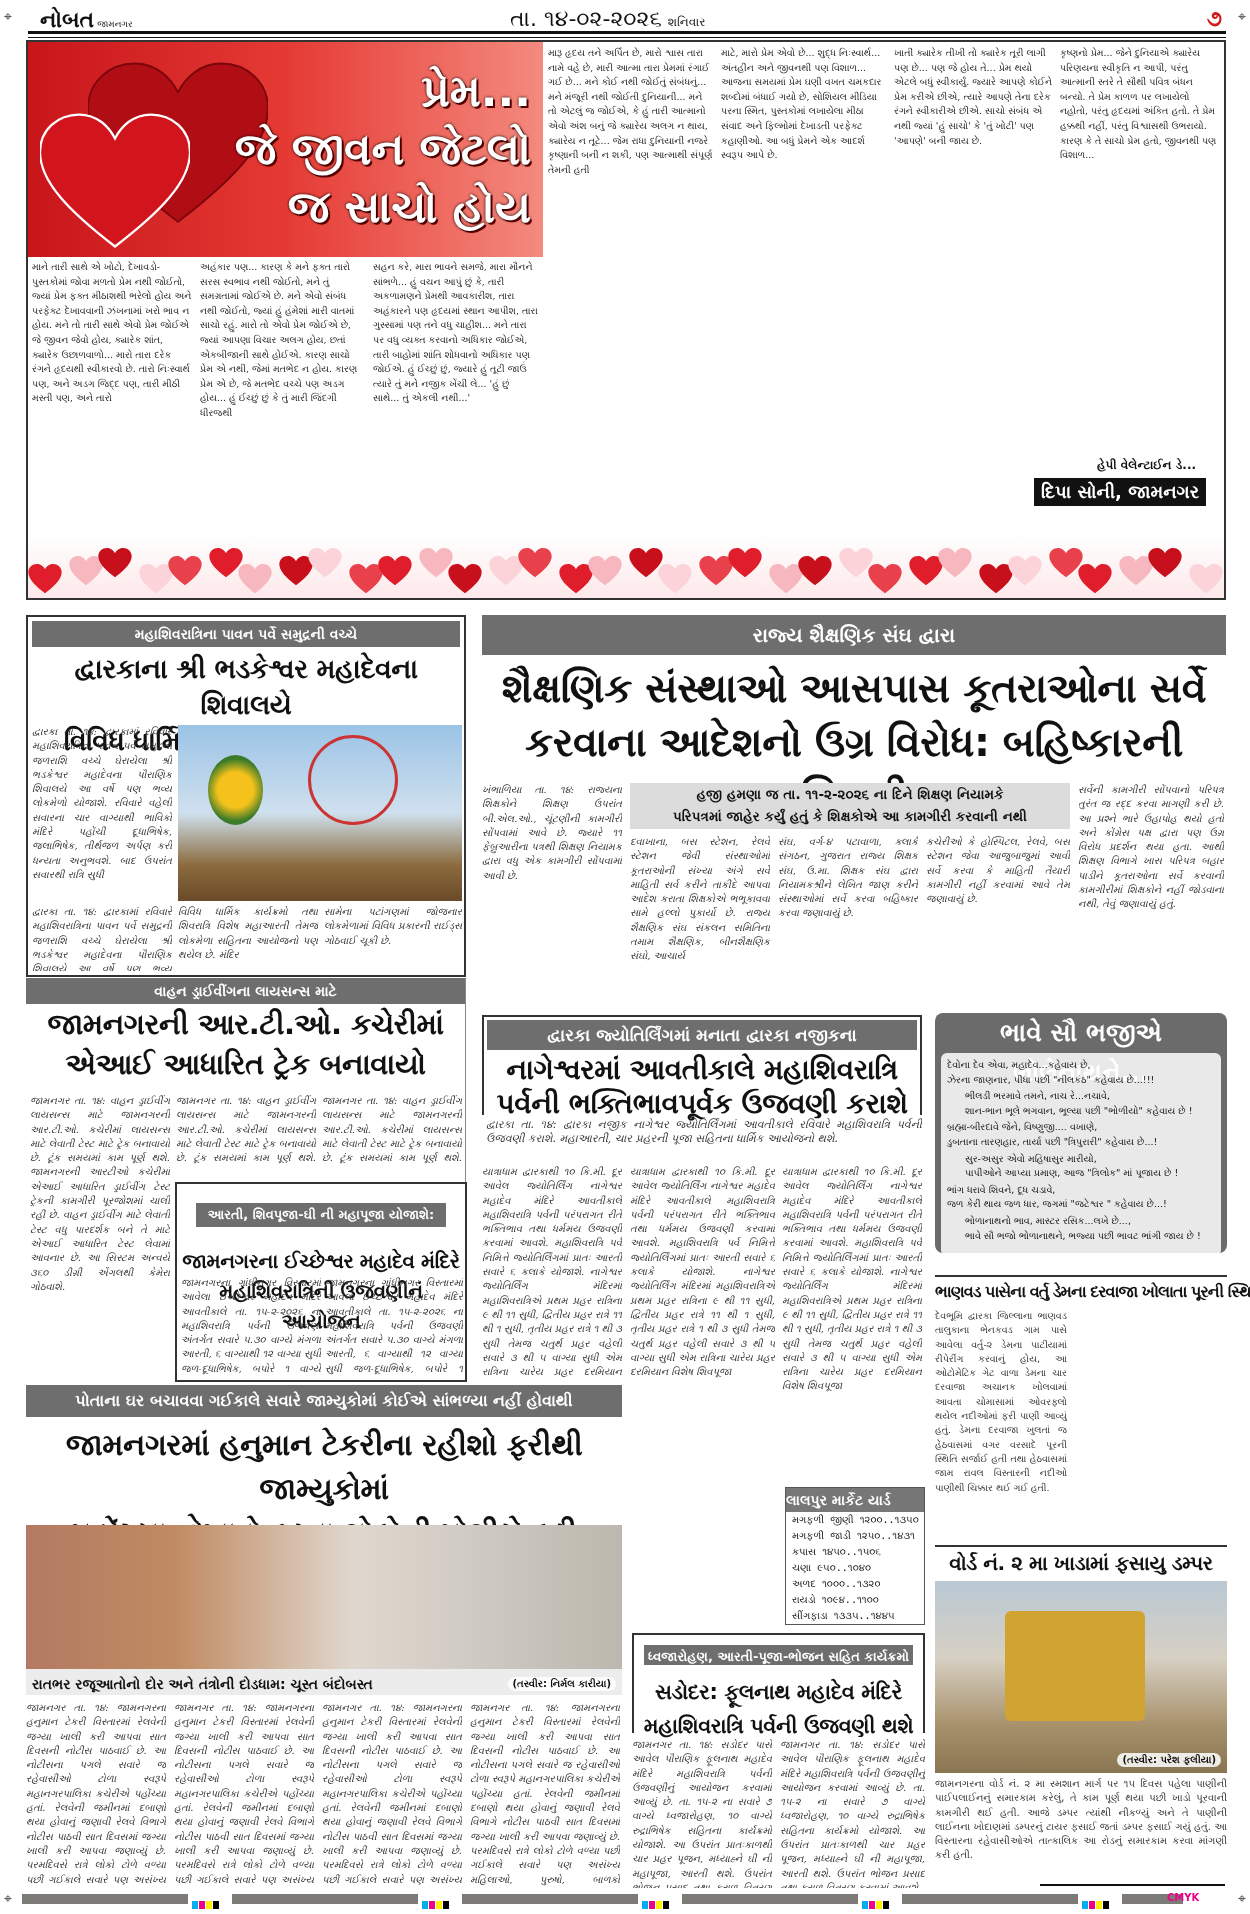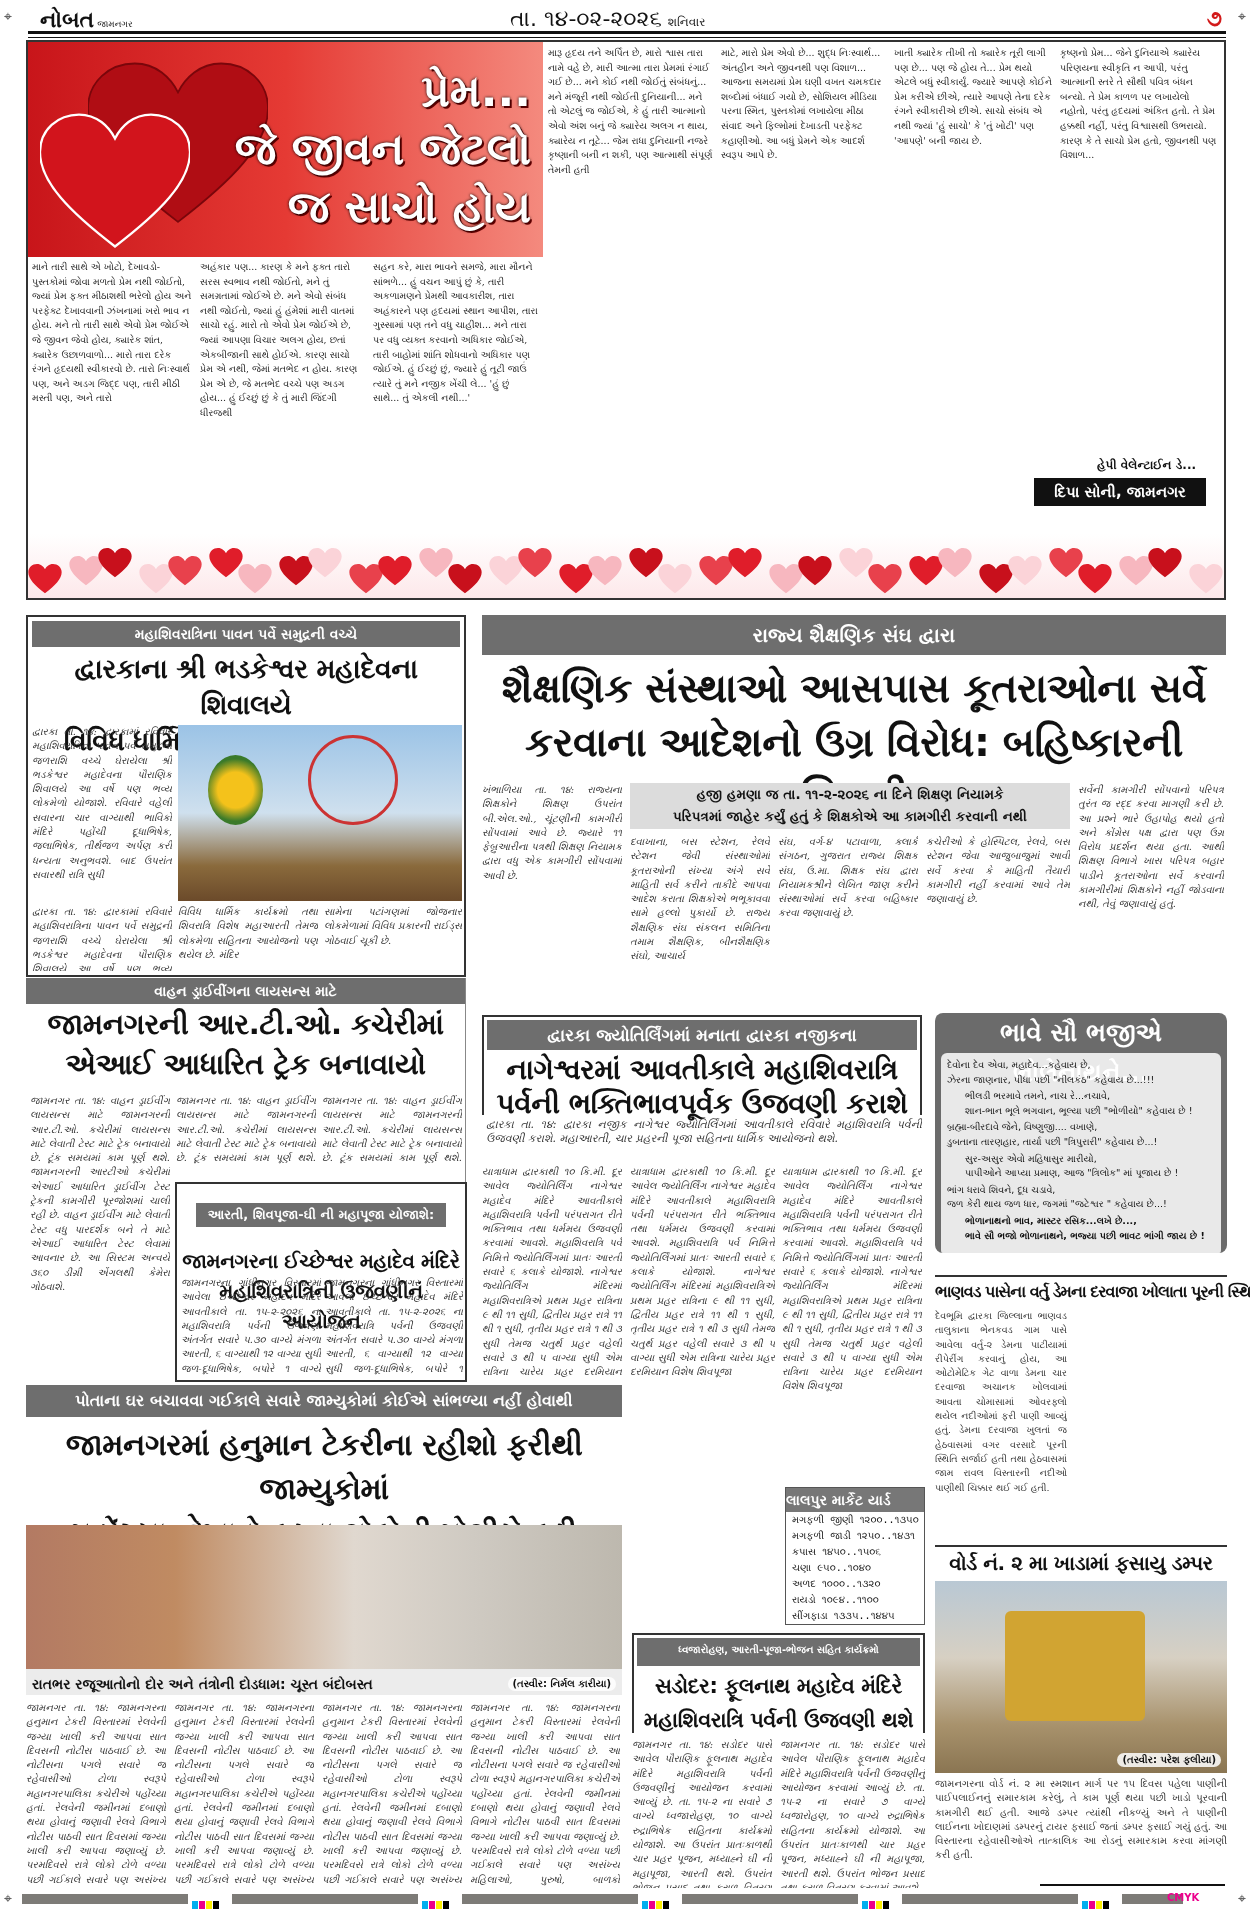--- a/index.html
+++ b/index.html
@@ -16,21 +16,21 @@
 .reg{font-size:14px;color:#444}
 .box{border:2px solid #333}
 .val-box{left:26px;top:40px;width:1200px;height:560px;border:2px solid #333;overflow:hidden}
 .banner{left:0;top:0;width:515px;height:215px;background:linear-gradient(90deg,#c8151a 0%,#e53a34 50%,#f48a7e 100%)}
 .heart{position:absolute;width:150px;height:135px}
 .banner-title{position:absolute;right:12px;top:20px;text-align:right;color:#fff;font-weight:bold;font-size:44px;line-height:58px;text-shadow:0 0 3px #000,2px 2px 0 #600;font-family:"DejaVu Sans",sans-serif}
 .poemcol{position:absolute;font-size:9.5px;line-height:14.6px;color:#222;font-family:"DejaVu Serif",serif;overflow:hidden}
 .hearts-strip{left:0;bottom:0;width:1196px;height:64px;background:linear-gradient(180deg,#fff 0%,#fde8ea 100%)}
 .hs{position:absolute;bottom:6px;width:34px;height:30px}
 .sign-wish{position:absolute;right:28px;top:416px;font-size:12px;font-weight:bold}
-.sign{position:absolute;right:18px;top:436px;width:172px;height:28px;background:#111;color:#fff;font-size:15px;font-weight:bold;text-align:center;line-height:28px}
+.sign{position:absolute;right:18px;top:436px;width:172px;height:28px;background:#111;color:#fff;font-size:18px;font-weight:bold;text-align:center;line-height:28px}
 .kicker{background:#6e6e6e;color:#fff;font-weight:bold;text-align:center}
 .hed{font-weight:bold;text-align:center;color:#111;letter-spacing:-0.5px}
 .txt{font-size:10px;line-height:14.3px;color:#333;font-family:"DejaVu Serif",serif;text-align:justify;overflow:hidden;font-style:italic}
 .photo{background:#999;overflow:hidden;position:absolute}
 .caption{position:absolute;font-size:10px;font-weight:bold;color:#111;background:rgba(255,255,255,.85);padding:1px 5px;border-radius:8px}
 .market{border:1px solid #555;background:#fff}
 .market .mh{background:#777;color:#fff;font-weight:bold;font-size:14px;text-align:left;height:24px;line-height:24px}
 .mrow{font-size:10px;line-height:16px;padding-left:6px;font-family:"DejaVu Sans Mono",monospace}
 .poembox{background:#6b6b6b;border-radius:8px;overflow:hidden}
 .poembox .ph{color:#fff;font-weight:bold;font-size:25px;text-align:center;height:40px;line-height:40px}
@@ -263,21 +263,21 @@
         <div>ડુબતાના તારણહાર, તાર્યા પછી "ત્રિપુરારી" કહેવાય છે...!</div>
       </div>
       <div class="in" style="margin-bottom: 2px;">
         <div>સુર-અસુર એવો મહિષાસુર મારીયો,</div>
         <div>પાપીઓને આપ્યા પ્રમાણ, આજ "ત્રિલોક" માં પૂજાય છે !</div>
       </div>
       <div style="margin-bottom: 2px;">
         <div>ભાંગ ધરાવે શિવને, દૂધ ચડાવે,</div>
         <div>જળ કેરી થાય જળ ધાર, જગમાં "જટેશ્વર " કહેવાય છે...!</div>
       </div>
-      <div class="in" style="margin-bottom: 8px; font-weight: bold;">
+      <div class="in" style="margin-bottom: 8px;">
         <div>ભોળાનાથનો ભાવ, માસ્ટર રસિક...લખે છે...,</div>
         <div>ભાવે સૌ ભજો ભોળાનાથને, ભજ્યા પછી ભાવટ ભાંગી જાય છે !</div>
       </div>
     </div>
   <div class="pf">- કવિ માસ્ટર રસિક, જામનગર</div>
 </div>
 
 <div class="abs" style="left:935px;top:1275px;width:292px;height:260px;border-top:2px solid #333">
   <div class="hed" style="font-size:16px;line-height:30px;text-align:left;white-space:nowrap;letter-spacing:-1px">ભાણવડ પાસેના વર્તુ ડેમના દરવાજા ખોલાતા પૂરની સ્થિતિ</div>
   <div class="txt abs" style="left:0;top:32px;width:132px;height:225px;font-style:normal;font-family:'DejaVu Sans',sans-serif;font-size:9.5px">દેવભૂમિ દ્વારકા જિલ્લાના ભાણવડ તાલુકાના ભેનકવડ ગામ પાસે આવેલા વર્તુ-૨ ડેમના પાટીયામાં રીપેરીંગ કરવાનું હોય, આ ઓટોમેટિક ગેટ વાળા ડેમના ચાર દરવાજા અચાનક ખોલવામાં આવતા ચોમાસામાં ઓવરફ્લો થયેલ નદીઓમાં ફરી પાણી આવ્યું હતું. ડેમના દરવાજા ખુલતાં જ હેઠવાસમાં વગર વરસાદે પૂરની સ્થિતિ સર્જાઈ હતી તથા હેઠવાસમાં જામ રાવલ વિસ્તારની નદીઓ પાણીથી ચિક્કાર થઈ ગઈ હતી.</div>
@@ -316,21 +316,21 @@
       <div class="mrow"><span>મગફળી જાડી </span><span>૧૨૫૦..</span><span>૧૪૩૧</span></div>
       <div class="mrow"><span>કપાસ </span><span>૧૪૫૦..</span><span>૧૫૦૬</span></div>
       <div class="mrow"><span>ચણા </span><span>૯૫૦..</span><span>૧૦૪૦</span></div>
       <div class="mrow"><span>અળદ </span><span>૧૦૦૦..</span><span>૧૩૨૦</span></div>
       <div class="mrow"><span>રાયડો </span><span>૧૦૯૪..</span><span>૧૧૦૦</span></div>
       <div class="mrow"><span>સીંગફાડા </span><span>૧૩૩૫..</span><span>૧૪૪૫</span></div>
     </div>
 </div>
 
 <div class="abs box" style="left:632px;top:1633px;width:293px;height:100px;border-bottom:none">
-  <div class="kicker" style="margin:3px;height:28px;line-height:24px;font-size:10px">ધ્વજારોહણ, આરતી-પૂજા-ભોજન સહિત કાર્યક્રમો</div>
+  <div class="kicker" style="margin:10px;height:20px;line-height:24px;font-size:13px">ધ્વજારોહણ, આરતી-પૂજા-ભોજન સહિત કાર્યક્રમો</div>
   <div class="hed" style="font-size:21px;line-height:34px">
     <div>સડોદર: ફૂલનાથ મહાદેવ મંદિરે</div>
     <div>મહાશિવરાત્રિ પર્વની ઉજવણી થશે</div>
   </div>
 </div>
 <div class="txt abs" style="left:632px;top:1738px;width:140px;height:150px">જામનગર તા. ૧૪: સડોદર પાસે આવેલ પૌરાણિક ફૂલનાથ મહાદેવ મંદિરે મહાશિવરાત્રિ પર્વની ઉજવણીનું આયોજન કરવામાં આવ્યું છે. તા. ૧૫-૨ ના સવારે ૭ વાગ્યે ધ્વજારોહણ, ૧૦ વાગ્યે રુદ્રાભિષેક સહિતના કાર્યક્રમો યોજાશે. આ ઉપરાંત પ્રાતઃકાળથી ચાર પ્રહર પૂજન, મધ્યાહ્ને ઘી ની મહાપૂજા, આરતી થશે. ઉપરાંત ભોજન પ્રસાદ તથા ફરાળ વિતરણ કરવામાં આવશે.</div>
 <div class="txt abs" style="left:780px;top:1738px;width:145px;height:150px">જામનગર તા. ૧૪: સડોદર પાસે આવેલ પૌરાણિક ફૂલનાથ મહાદેવ મંદિરે મહાશિવરાત્રિ પર્વની ઉજવણીનું આયોજન કરવામાં આવ્યું છે. તા. ૧૫-૨ ના સવારે ૭ વાગ્યે ધ્વજારોહણ, ૧૦ વાગ્યે રુદ્રાભિષેક સહિતના કાર્યક્રમો યોજાશે. આ ઉપરાંત પ્રાતઃકાળથી ચાર પ્રહર પૂજન, મધ્યાહ્ને ઘી ની મહાપૂજા, આરતી થશે. ઉપરાંત ભોજન પ્રસાદ તથા ફરાળ વિતરણ કરવામાં આવશે.</div>
 
 <div class="abs reg" style="left:4px;top:1890px">⌖</div>
 <div class="abs reg" style="right:4px;top:1890px">⌖</div>

